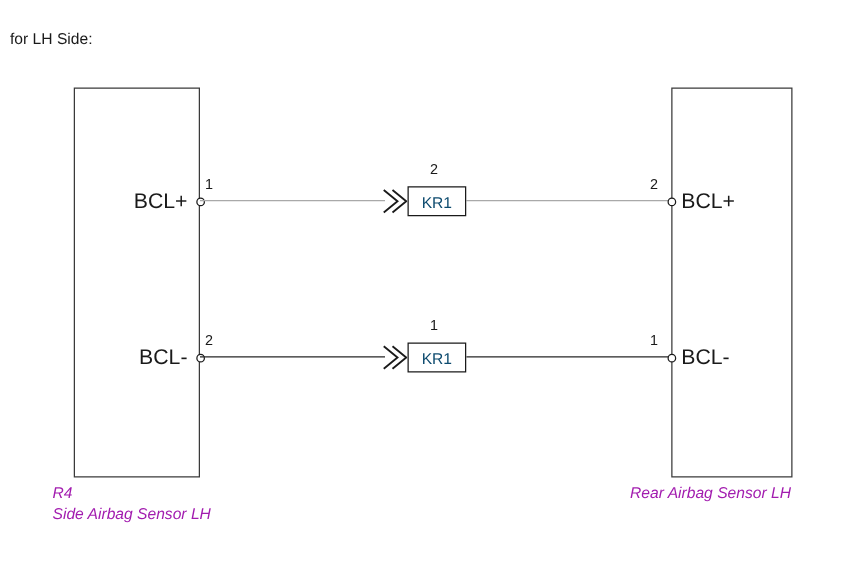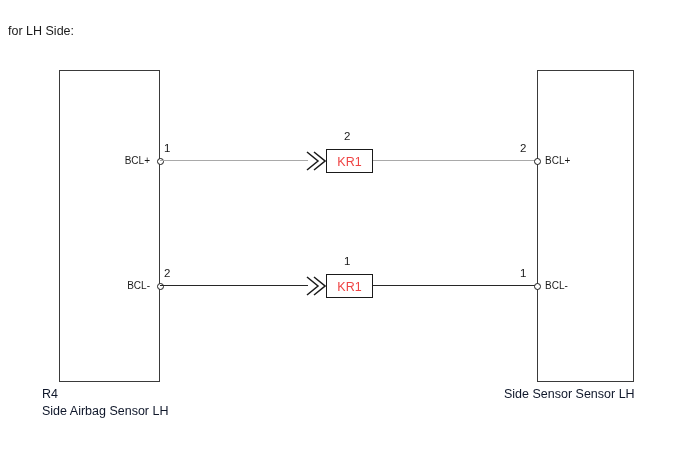--- a/index.html
+++ b/index.html
@@ -43,21 +43,22 @@
   }
   #connector-left  { left: 59px;  top: 58px; width: 101px; height: 312px; }
   #connector-right { left: 537px; top: 58px; width: 97px;  height: 312px; }
 
   
   .caption {
     position: absolute;
     font-size: 12.5px;
     line-height: 17px;
     white-space: nowrap;
-    color: #0f172a;
+    color: #a21caf;
+    font-style: italic;
   }
   #caption-left  { left: 42px;  top: 374px; }
   #caption-right { left: 504px; top: 374px; }
   .caption-code { display: block; }
   .caption-desc { display: block; }
 
   
   .wire {
     position: absolute;
     height: 1.3px;
@@ -83,21 +84,21 @@
     box-sizing: border-box;
   }
   #terminal-left-top     { left: 156.5px; top: 145.5px; }
   #terminal-left-bottom  { left: 156.5px; top: 270.5px; }
   #terminal-right-top    { left: 533.5px; top: 145.5px; }
   #terminal-right-bottom { left: 533.5px; top: 270.5px; }
 
   
   .signal-label {
     position: absolute;
-    font-size: 10px;
+    font-size: 17px;
     line-height: 14px;
     white-space: nowrap;
     color: #1a1a1a;
   }
   .signal-label.left-side  { text-align: right; }
   #signal-left-top     { left: 60px;  top: 142px; width: 90px; }
   #signal-left-bottom  { left: 60px;  top: 267px; width: 90px; }
   #signal-right-top    { left: 545px; top: 142px; }
   #signal-right-bottom { left: 545px; top: 267px; }
 
@@ -118,21 +119,21 @@
 
   
   .component-box {
     position: absolute;
     border: 1.4px solid #1a1a1a;
     background: #ffffff;
     box-sizing: border-box;
     font-size: 12.5px;
     line-height: 24px;
     text-align: center;
-    color: #ef4444;
+    color: #0c4a6e;
   }
   #component-top    { left: 326px; top: 137px; width: 47px; height: 24px; }
   #component-bottom { left: 326px; top: 262px; width: 47px; height: 24px; }
 
   
   .chevron-marker {
     position: absolute;
     width: 22px;
     height: 26px;
   }
@@ -199,16 +200,16 @@
 
   <div class="pin-number" id="pin-right-top">2</div>
 
   <div class="pin-number" id="pin-right-bottom">1</div>
 
   <div class="terminal" id="terminal-right-top"></div>
 
   <div class="terminal" id="terminal-right-bottom"></div>
 
   <div class="caption" id="caption-right">
-    <span class="caption-desc">Side Sensor Sensor LH</span>
+    <span class="caption-desc">Rear Airbag Sensor LH</span>
   </div>
 
 </div>
 
 </body></html>

